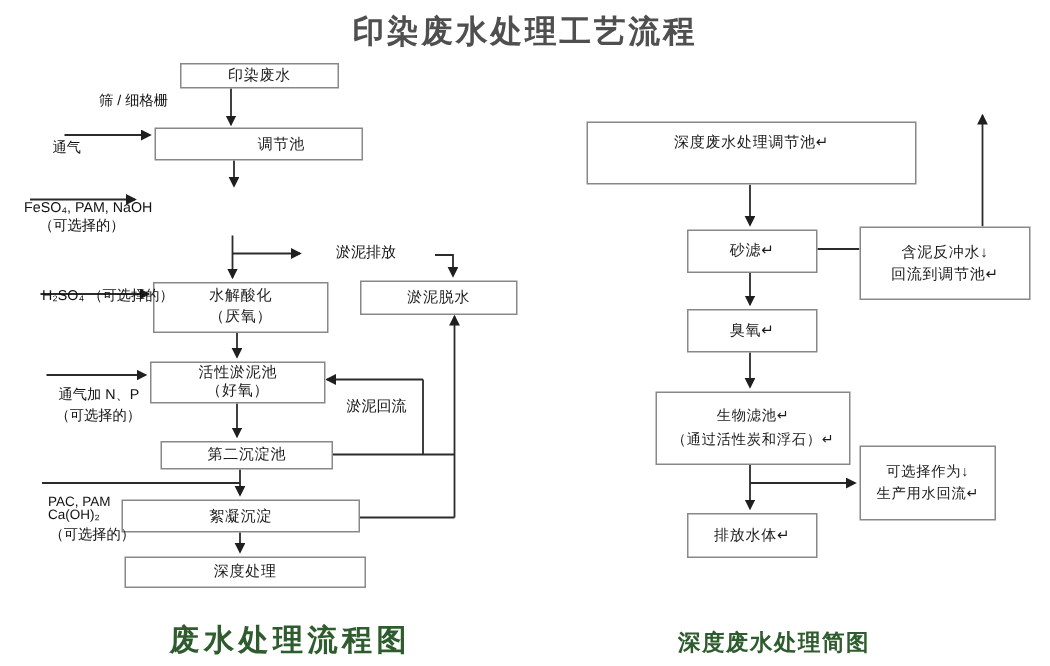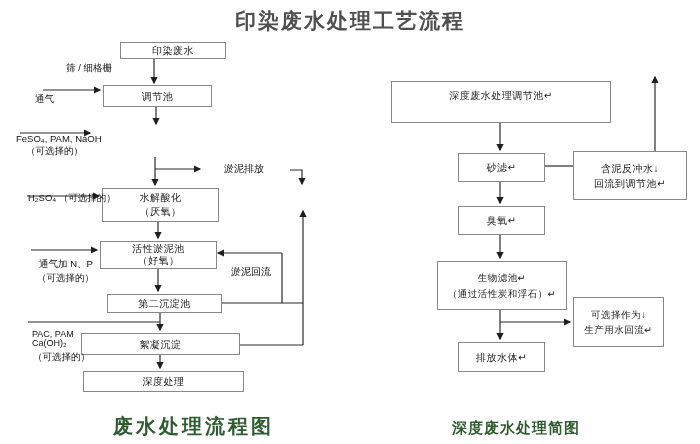--- a/index.html
+++ b/index.html
@@ -7,21 +7,21 @@
           font-family:"Liberation Sans","DejaVu Sans",sans-serif;color:#1a1a1a;}
   .title{position:absolute;left:170px;top:7px;width:360px;text-align:center;
          font-size:21px;font-weight:bold;letter-spacing:2px;color:#4f4f4f;}
   svg.wires{position:absolute;left:0;top:0;}
   .box{position:absolute;border:1px solid #888888;background:#ffffff;
        display:flex;flex-direction:column;align-items:center;justify-content:center;
        font-size:10px;letter-spacing:0.5px;text-align:center;line-height:13px;}
   .box div{white-space:nowrap;}
   
   .b-influent{left:120px;top:42px;width:104px;height:15px;}
-  .b-regulating{left:103px;top:85px;width:107px;height:20px;}
+  .b-regulating{left:103px;top:85px;width:107px;height:20px;padding-left:30px;}
   .b-sedimentation{left:93px;top:127px;width:125px;height:30px;}
   .b-hydrolysis{left:102px;top:188px;width:115px;height:32px;line-height:14px;}
   .b-activated{left:100px;top:241px;width:115px;height:26px;line-height:12px;}
   .b-secondary{left:107px;top:294px;width:113px;height:17px;}
   .b-flocculation{left:81px;top:333px;width:157px;height:20px;}
   .b-advanced{left:83px;top:371px;width:159px;height:19px;}
   .b-dewatering{left:240px;top:187px;width:103px;height:21px;}
   
   .b-deep-regulating{left:391px;top:81px;width:220px;height:42px;justify-content:flex-start;padding-top:7px;box-sizing:border-box;}
   .b-sand{left:458px;top:153px;width:85px;height:27px;}
@@ -109,20 +109,23 @@
   </div>
   <div class="box b-secondary">
     <div>第二沉淀池</div>
   </div>
   <div class="box b-flocculation">
     <div>絮凝沉淀</div>
   </div>
   <div class="box b-advanced">
     <div>深度处理</div>
   </div>
+  <div class="box b-dewatering">
+    <div>淤泥脱水</div>
+  </div>
 
   <div class="box b-deep-regulating">
     <div>深度废水处理调节池↵</div>
   </div>
   <div class="box b-sand">
     <div>砂滤↵</div>
   </div>
   <div class="box b-backwash">
     <div>含泥反冲水↓</div>
     <div>回流到调节池↵</div>

